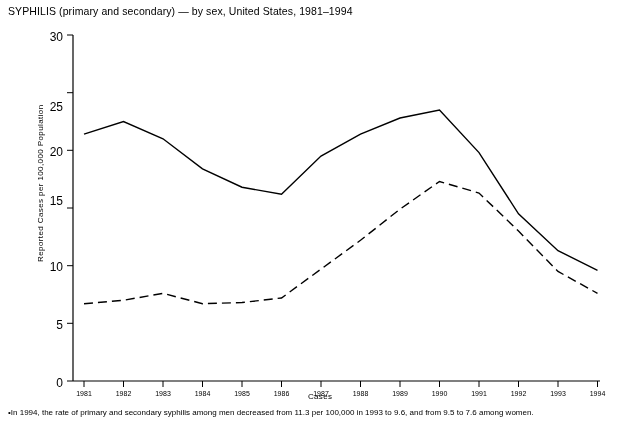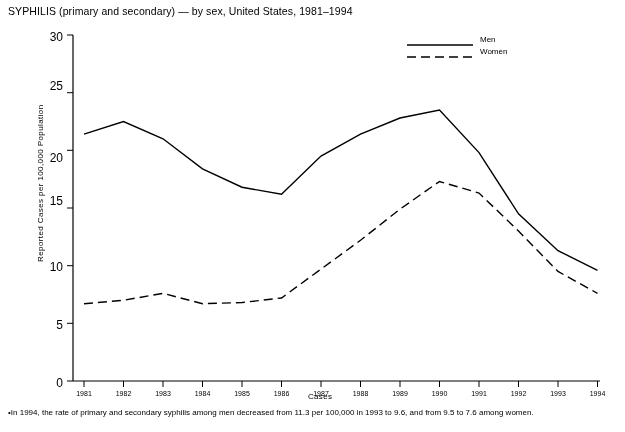--- a/index.html
+++ b/index.html
@@ -131,52 +131,38 @@
     </g>
 
     <polyline id="series-men" fill="none" stroke="#000" stroke-width="1.4" points="84.00,134.19 123.50,121.50 163.00,138.80 202.50,168.79 242.00,187.24 281.50,194.16 321.00,156.10 360.50,134.19 400.00,118.04 439.50,109.97 479.00,152.64 518.50,213.77 558.00,250.67 597.50,270.28"></polyline>
     <polyline id="series-women" fill="none" stroke="#000" stroke-width="1.4" stroke-dasharray="9,5" points="84.00,303.73 123.50,300.27 163.00,293.35 202.50,303.73 242.00,302.57 281.50,297.96 321.00,269.13 360.50,240.29 400.00,209.15 439.50,181.47 479.00,193.01 518.50,231.07 558.00,271.43 597.50,293.35"></polyline>
   </svg>
 
   <div class="ytick" style="left:41px; top:376px;">0</div>
   <div class="ytick" style="left:41px; top:318px;">5</div>
   <div class="ytick" style="left:41px; top:260px;">10</div>
   <div class="ytick" style="left:41px; top:194px;">15</div>
-  <div class="ytick" style="left:41px; top:151px;">20</div>
-  <div class="ytick" style="left:41px; top:79px;">25</div>
+  <div class="ytick" style="left:41px; top:145px;">20</div>
+  <div class="ytick" style="left:41px; top:100px;">25</div>
   <div class="ytick" style="left:41px; top:30px;">30</div>
 
   <div class="xtick" style="left:69px; top:390px;">1981</div>
   <div class="xtick" style="left:108.5px; top:390px;">1982</div>
   <div class="xtick" style="left:148px; top:390px;">1983</div>
   <div class="xtick" style="left:187.5px; top:390px;">1984</div>
   <div class="xtick" style="left:227px; top:390px;">1985</div>
   <div class="xtick" style="left:266.5px; top:390px;">1986</div>
   <div class="xtick" style="left:306px; top:390px;">1987</div>
   <div class="xtick" style="left:345.5px; top:390px;">1988</div>
   <div class="xtick" style="left:385px; top:390px;">1989</div>
   <div class="xtick" style="left:424.5px; top:390px;">1990</div>
   <div class="xtick" style="left:464px; top:390px;">1991</div>
   <div class="xtick" style="left:503.5px; top:390px;">1992</div>
   <div class="xtick" style="left:543px; top:390px;">1993</div>
   <div class="xtick" style="left:582.5px; top:390px;">1994</div>
 
   <div class="axis-label-y">Reported Cases per 100,000 Population</div>
   <div class="axis-label-x">Cases</div>
 
-  <div id="legend">
-    <div class="legend-row">
-      <svg width="70" height="10">
-        <line x1="2" y1="5" x2="68" y2="5" stroke="#000" stroke-width="1.4"></line>
-      </svg>
-      <span class="legend-label">Men</span>
-    </div>
-    <div class="legend-row">
-      <svg width="70" height="10">
-        <line x1="2" y1="5" x2="68" y2="5" stroke="#000" stroke-width="1.4" stroke-dasharray="9,5"></line>
-      </svg>
-      <span class="legend-label">Women</span>
-    </div>
-  </div>
 
   <div id="footnote">•In 1994, the rate of primary and secondary syphilis among men decreased from 11.3 per 100,000 in 1993 to 9.6, and from 9.5 to 7.6 among women.</div>
 
 </div>
 
 </body></html>

